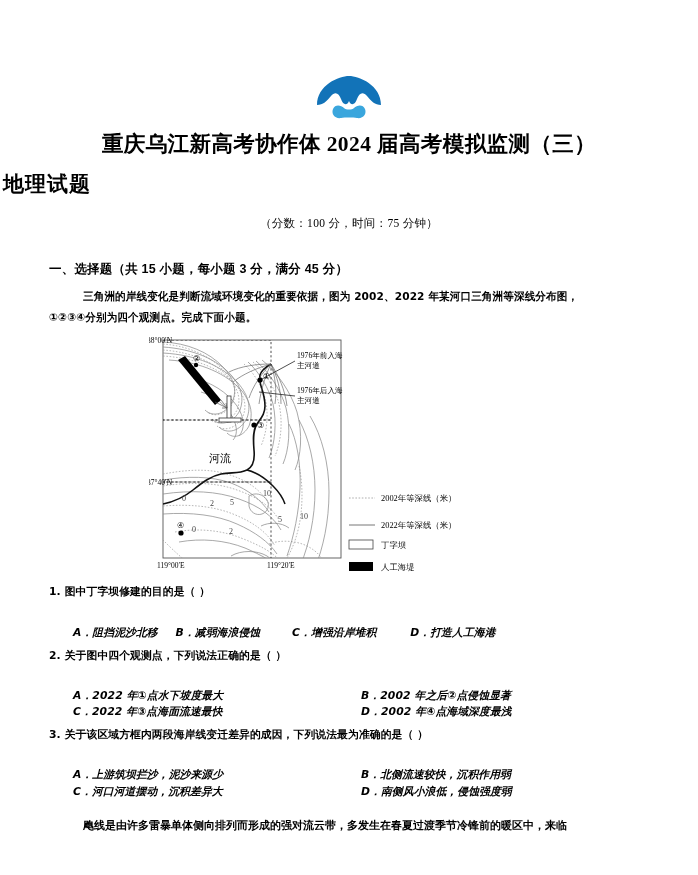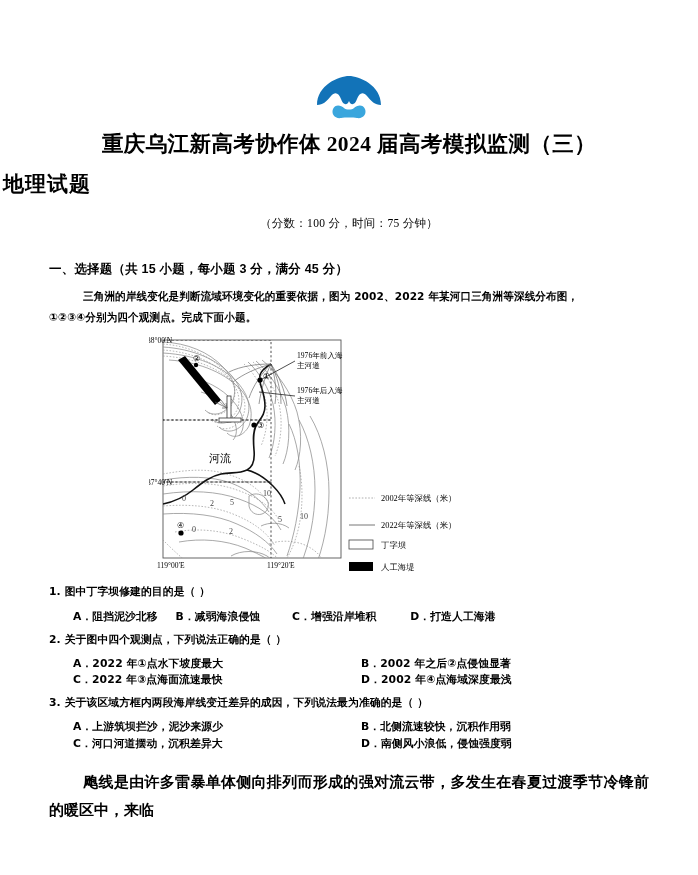--- a/index.html
+++ b/index.html
@@ -93,38 +93,39 @@
     font-weight: bold;
     letter-spacing: 0.1px;
   }
   .q-stem {
     margin: 7px 0 0 0;
     line-height: 1.5;
     padding-left: 0;
     text-indent: 0;
   }
   .q-opts {
-    margin: 8px 0 0 0;
+    margin: 24px 0 0 0;
     padding-left: 24px;
     line-height: 1.5;
     display: flex;
     flex-wrap: wrap;
+    font-style: italic;
   }
   .q-opts.two-col .opt { width: 50%; box-sizing: border-box; }
   .q-opts.row-line { display: block; }
   .q-opts.row-line .opt { display: inline-block; }
   .opt { white-space: nowrap; }
   .opt-gap-1 { margin-right: 14px; }
   .opt-gap-2 { margin-right: 28px; }
   .opt-gap-3 { margin-right: 30px; }
   .q-opts.two-col { }
 
   .tail-passage {
     margin-top: 16px;
-    font-size: 15px;
+    font-size: 11px;
     line-height: 1.9;
     font-family: "DejaVu Sans", sans-serif;
     font-weight: bold;
     text-align: justify;
   }
   .tail-passage .indent { display: inline-block; width: 34px; }
 </style>
 </head>
 <body>
 

